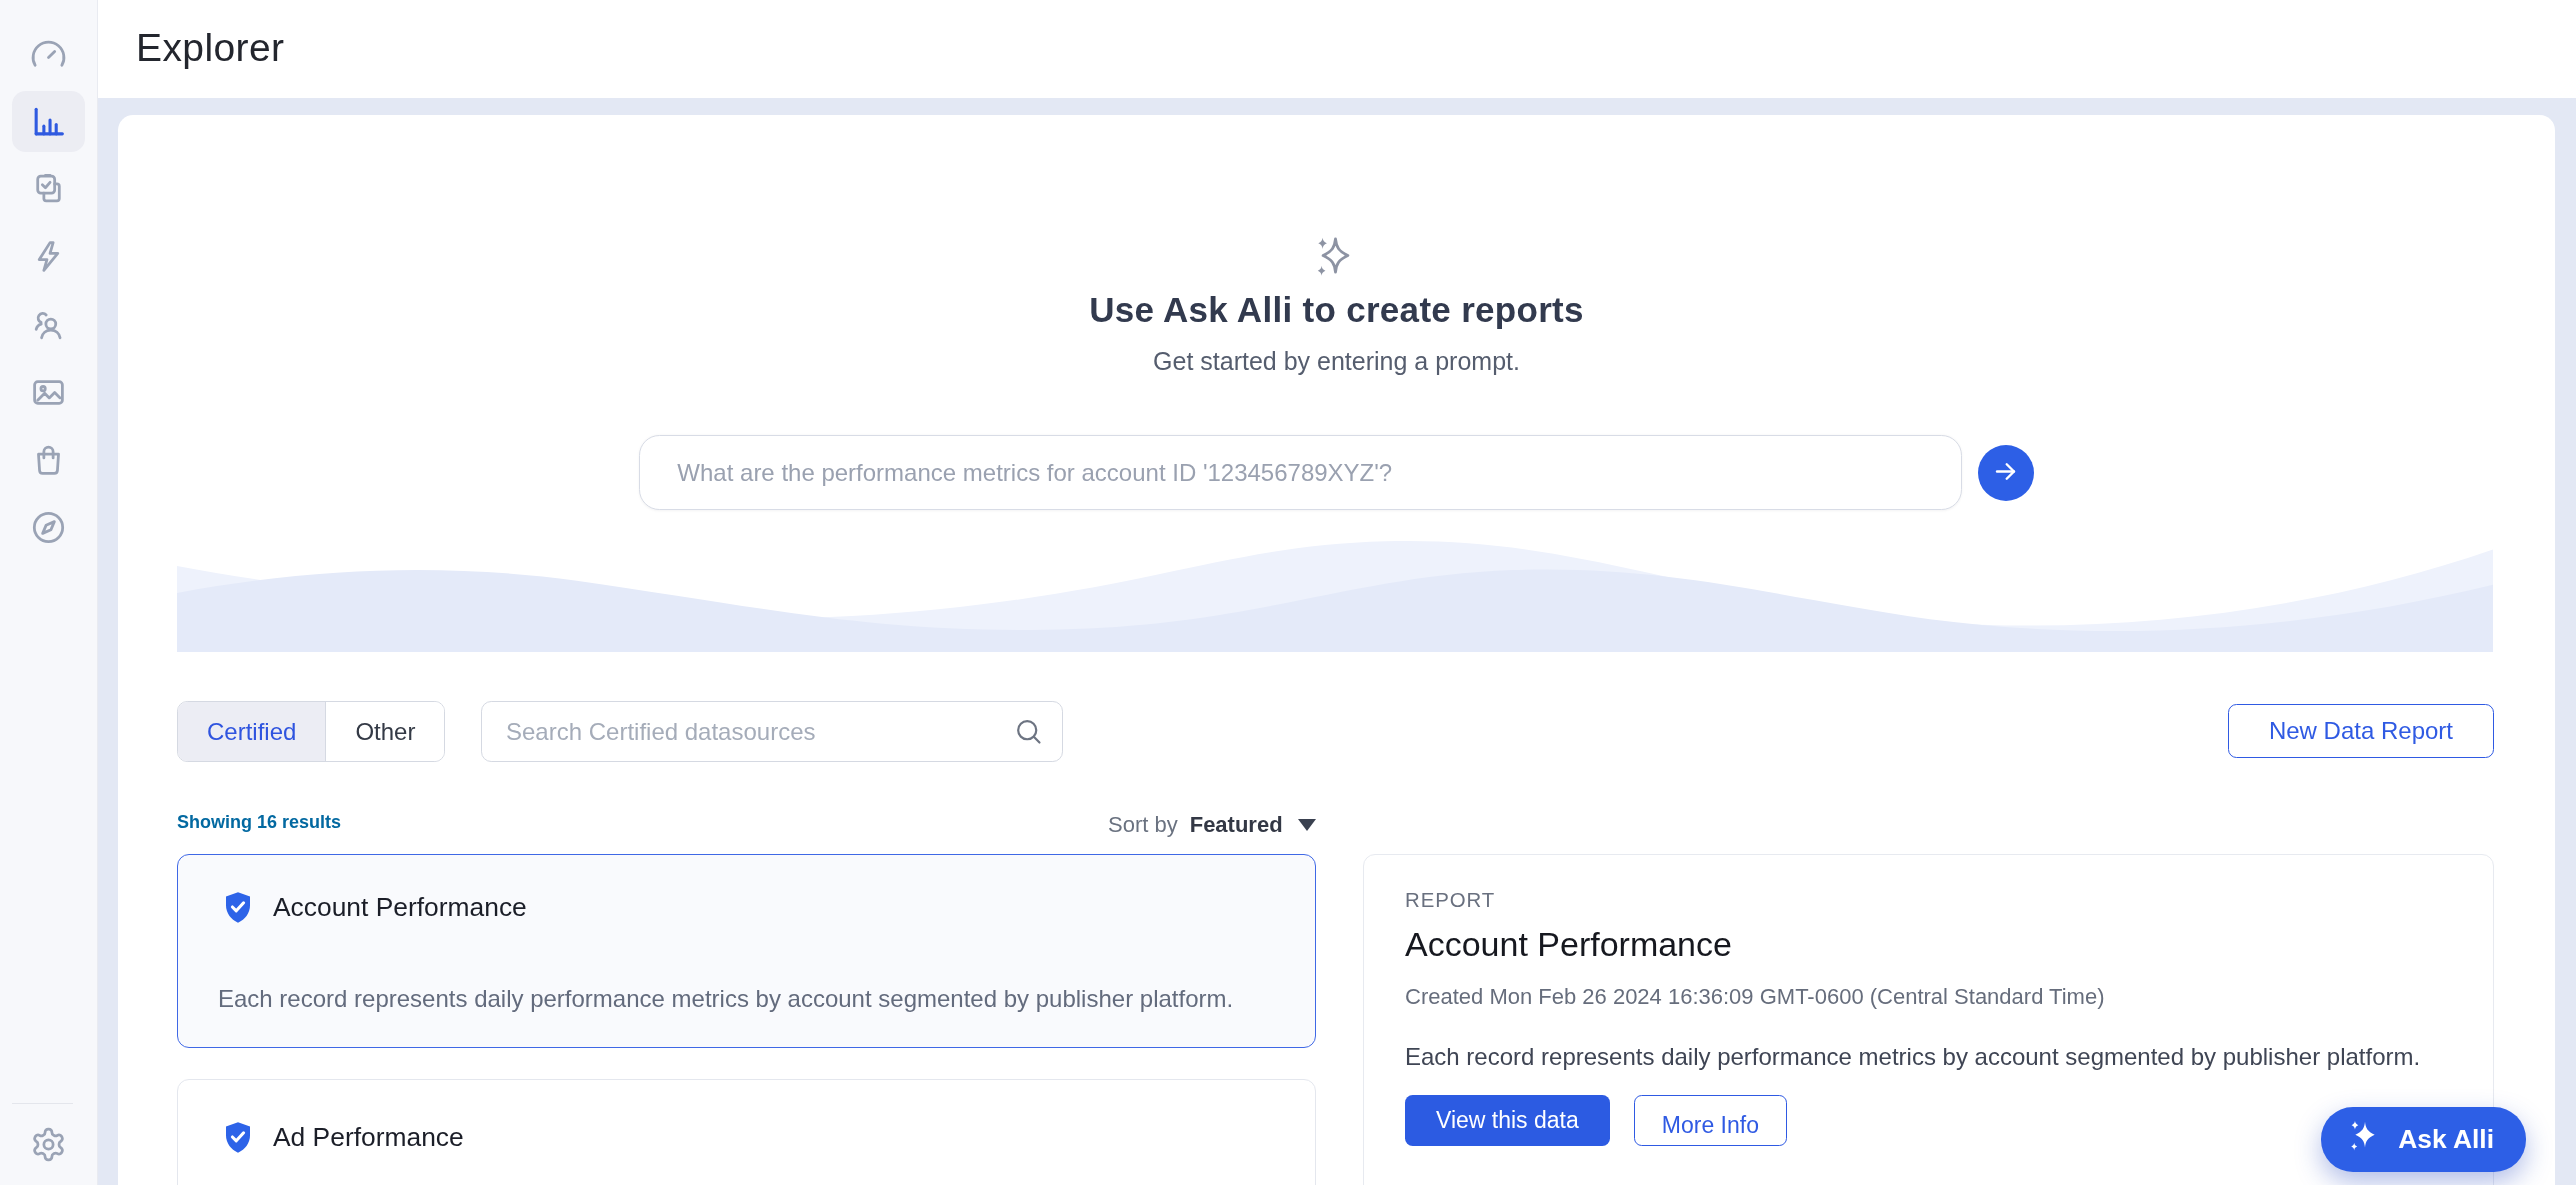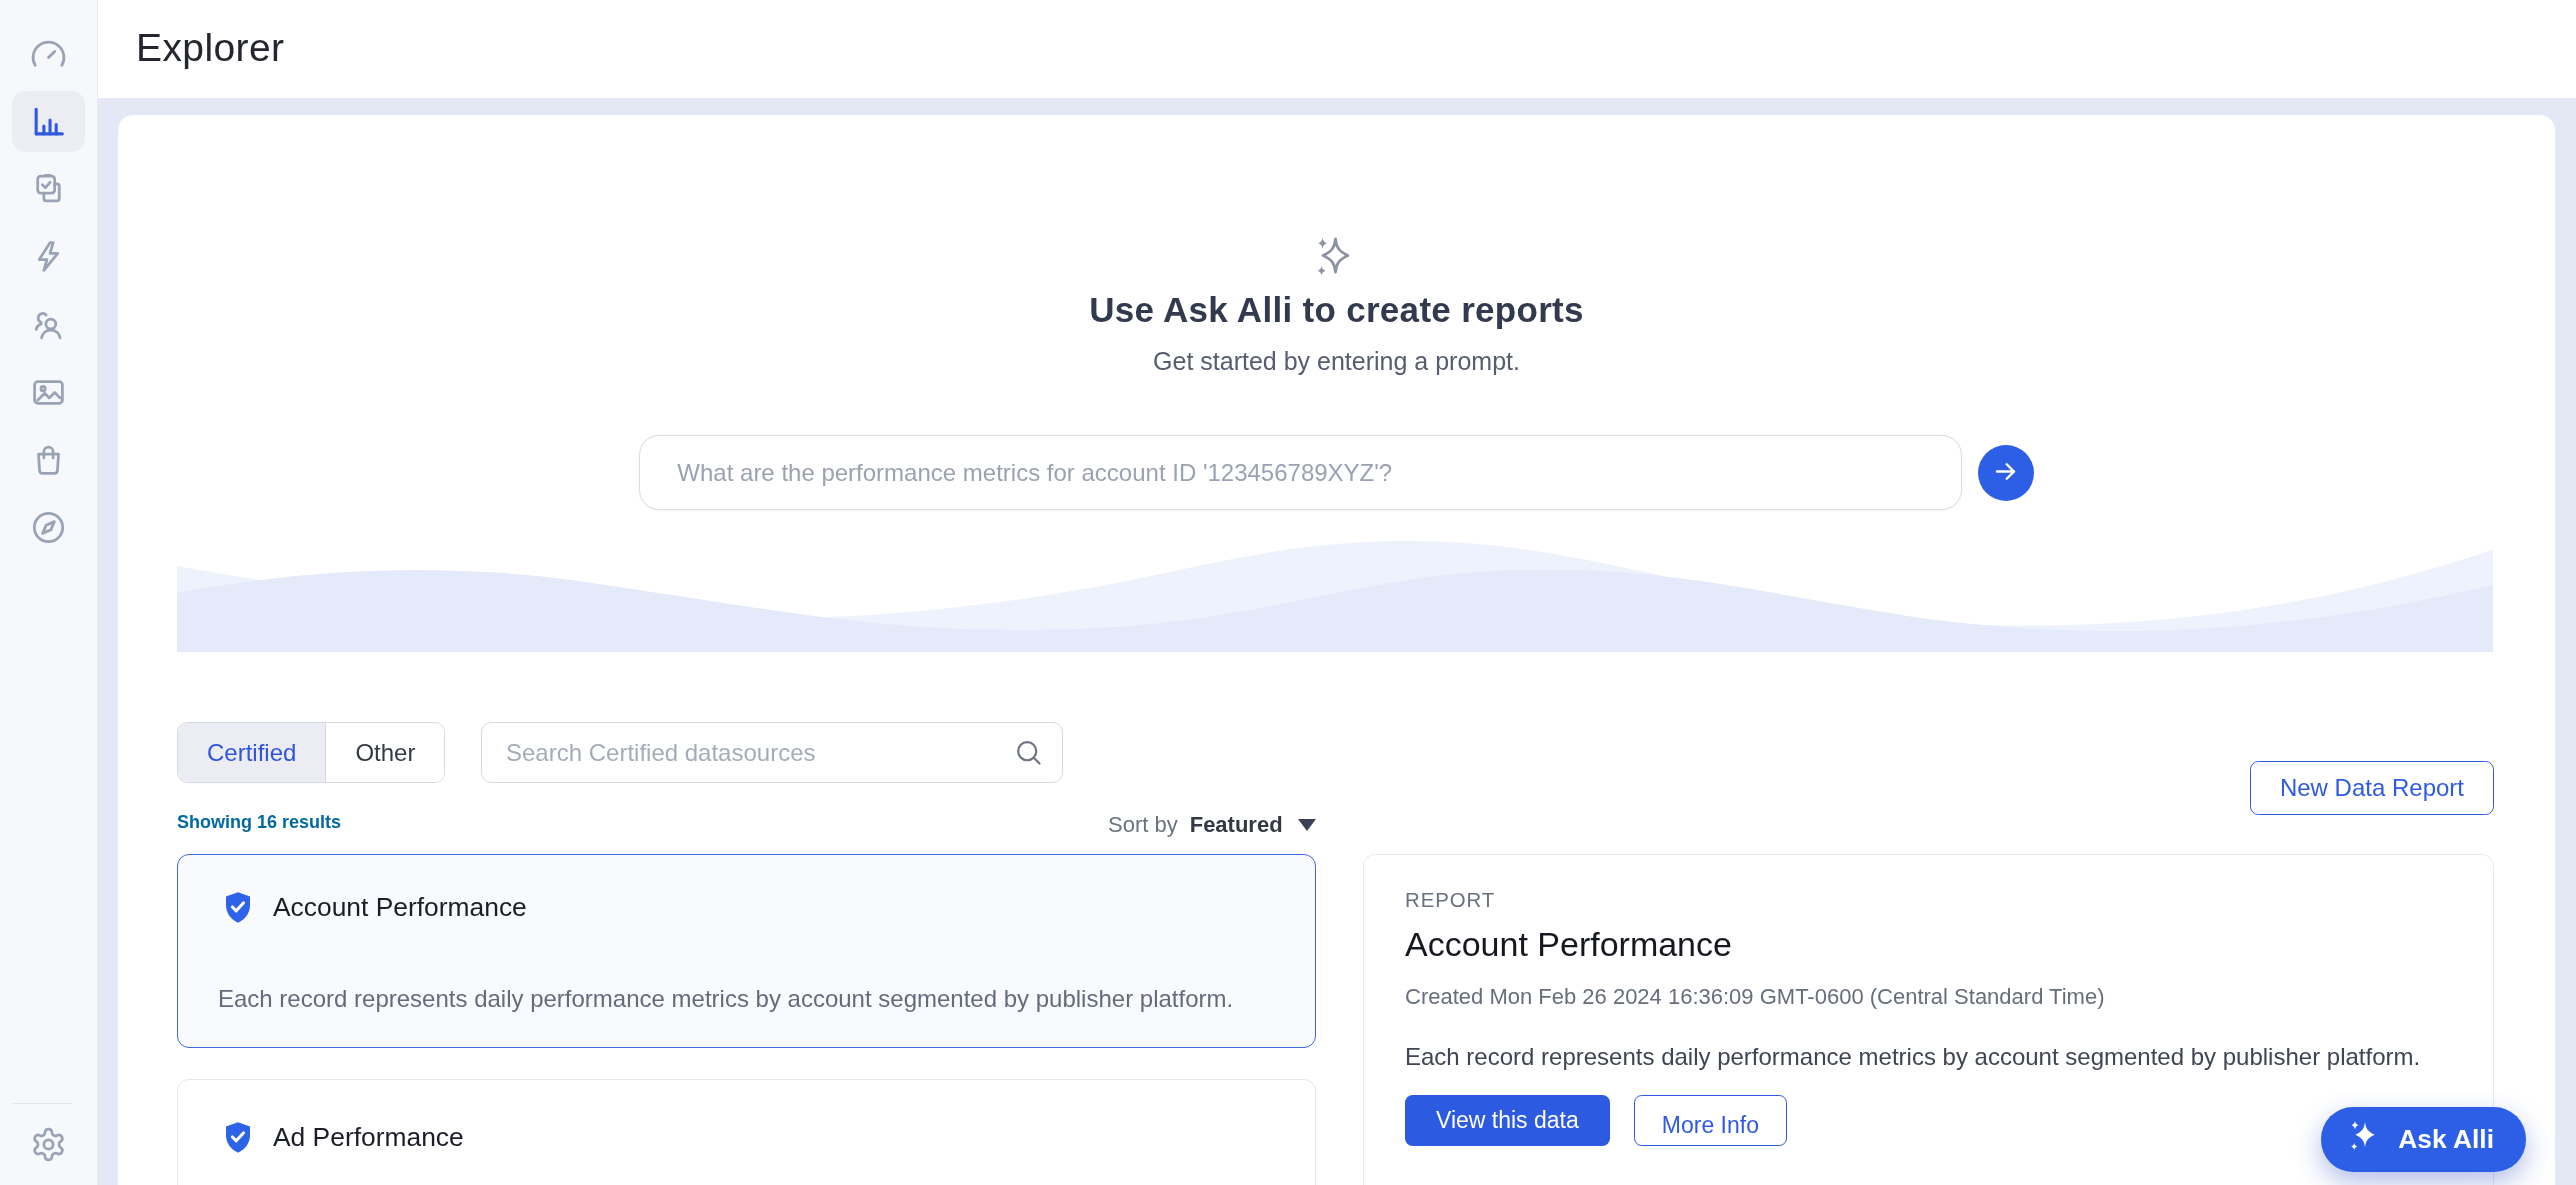--- a/index.html
+++ b/index.html
@@ -39,37 +39,37 @@
   .prompt-input::placeholder { color:#9aa1b0; }
   .prompt-send { width:56px; height:56px; border-radius:50%; background:#2d5fe6; border:none;
     display:flex; align-items:center; justify-content:center; cursor:pointer; }
   .prompt-send svg { width:29px; height:29px; }
 
   
   .wave-band { position:absolute; left:59px; top:414px; width:2316px; height:123px; }
   .wave-band svg { width:100%; height:100%; display:block; }
 
   
-  .controls { position:absolute; left:59px; top:607px; width:2317px; height:61px; }
+  .controls { position:absolute; left:59px; top:586px; width:2317px; height:61px; }
   .tab-group { position:absolute; left:0; top:0; height:61px; display:flex;
     border:0.9px solid #d5d9e2; border-radius:10.2px; overflow:hidden; background:#fff; }
   .tab { height:60px; display:flex; align-items:center; justify-content:center;
     font-size:24px; cursor:pointer; padding:0 29px; }
   .tab.active { background:#ecedf4; color:#2f54df; border-right:0.9px solid #d5d9e2; }
   .tab.inactive { background:#ffffff; color:#343a46; }
   .ds-search { position:absolute; left:304px; top:0; width:582px; height:61px; }
   .ds-search input { width:100%; height:100%; border:0.9px solid #d5d9e2; border-radius:10.2px;
     padding:0 60px 0 24px; font-size:24px; color:#333a48; outline:none; background:#fff;
     font-family:"Liberation Sans", sans-serif; }
   .ds-search input::placeholder { color:#a5acb9; }
   .ds-search .mag { position:absolute; right:19px; top:15.3px; width:31px; height:31px; color:#6d7482; }
-  .new-report-btn { position:absolute; right:0; top:3.4px; height:54px; padding:0 29px;
+  .new-report-btn { position:absolute; right:0; top:3.4px; height:54px; padding:0 40px;
     background:#fff; border:1.3px solid #2f5ae3; border-radius:8.5px; color:#2f5ae3;
     font-size:24px; font-weight:500; font-family:"Liberation Sans", sans-serif; cursor:pointer;
-    display:flex; align-items:center;margin-top:36px; }
+    display:flex; align-items:center; }
 
   
   .meta-row { position:absolute; left:59px; top:692px; width:1139px; height:34px; }
   .results-count { position:absolute; left:0; top:5.1px; font-size:18px; color:#0369a1;font-weight:bold; }
   .sort-wrap { position:absolute; right:0; top:5.1px; display:flex; align-items:center; gap:12px; cursor:pointer; }
   .sort-label { font-size:22px; color:#6a7280;margin-left:12px; }
   .sort-value { font-size:22px; color:#333845; font-weight:700; }
   .caret-down { width:0; height:0; border-left:9.4px solid transparent; border-right:9.4px solid transparent;
     border-top:12px solid #3a4150; margin-left:3.4px; }
 

